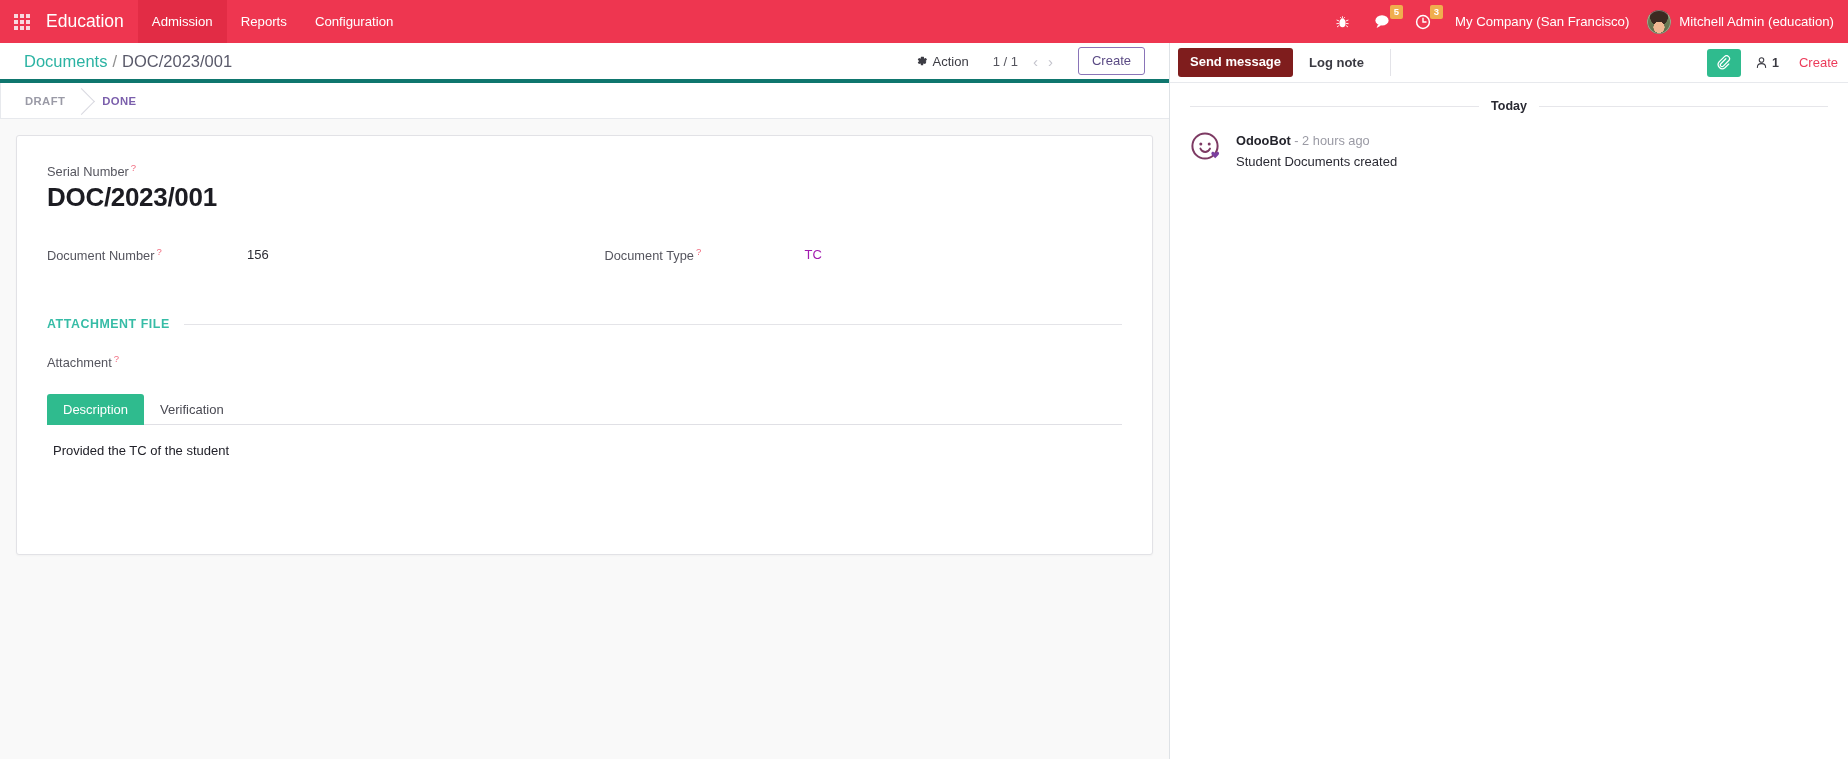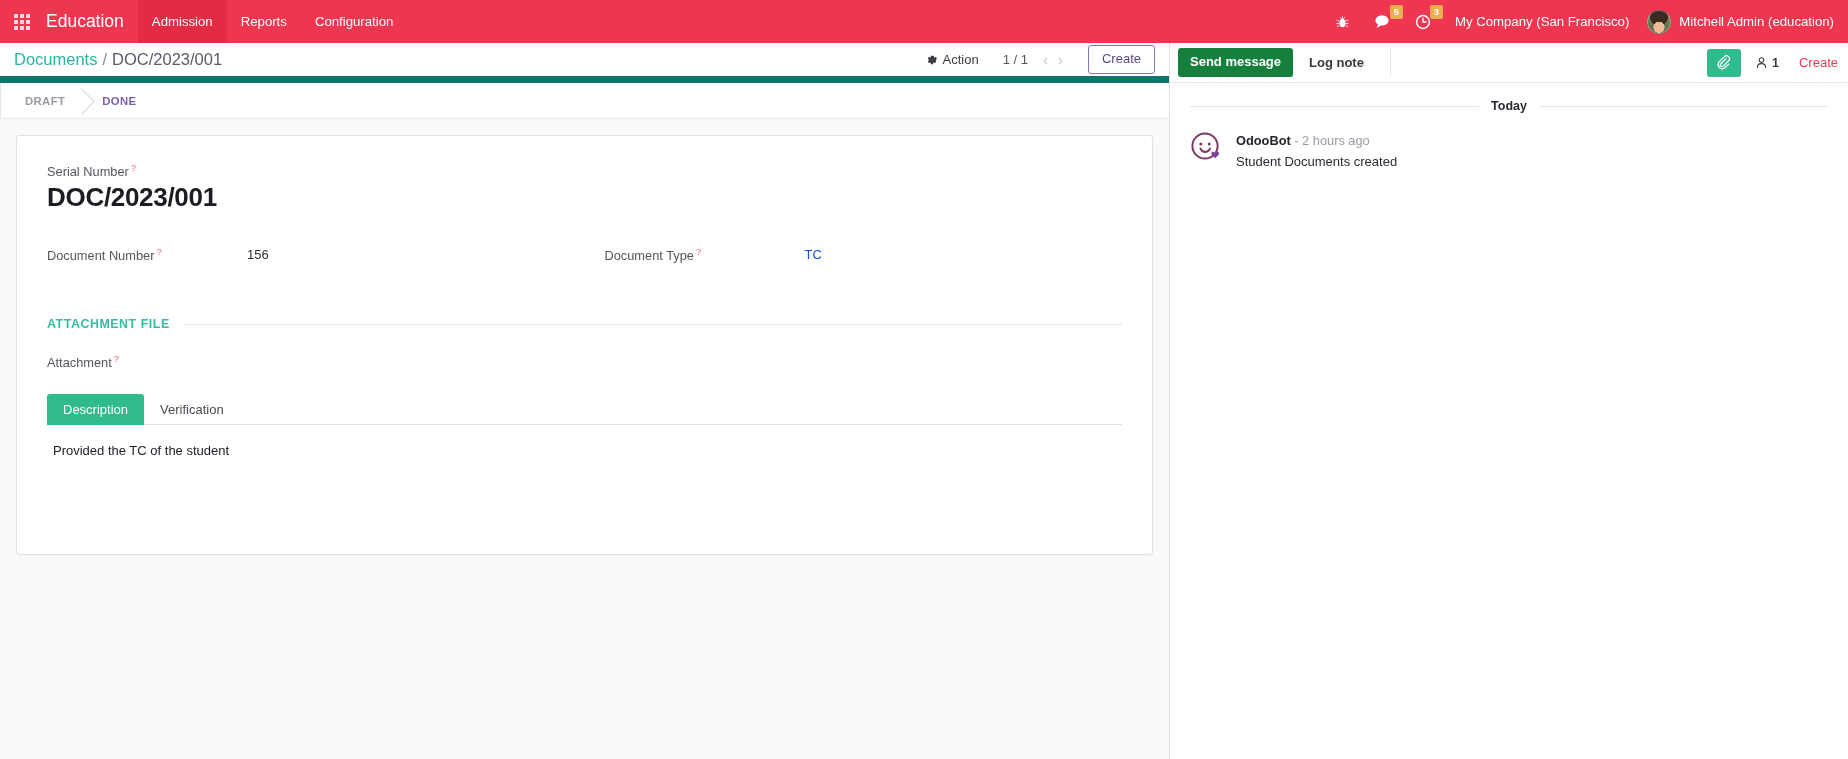--- a/index.html
+++ b/index.html
@@ -120,22 +120,22 @@
     display: flex;
     flex-direction: column;
     background: #f9f9f9;
     border-right: 1px solid #dee2e6;
   }
   .cp-bar {
     background: #ffffff;
     height: 40px;
     display: flex;
     align-items: center;
-    padding: 0 14px;
-    border-bottom: 7px solid #0f766e;
+    padding: 0 24px;
+    border-bottom: 4px solid #0f766e;
     flex: none;
   }
   .breadcrumb {
     font-size: 16.5px;
     display: flex; align-items: baseline;
     white-space: nowrap;
   }
   .bc-link { color: #2bb3a3; cursor: pointer; }
   .bc-sep { color: #8f8f8f; padding: 0 5px; }
   .bc-current { color: #5a5a6a; }
@@ -263,21 +263,21 @@
     display: flex;
     align-items: center;
     height: 30px;
   }
   .field-label { width: 200px; flex: none; }
   .field-val {
     font-size: 13px;
     color: #2b2b33;
     cursor: text;
   }
-  .field-val.link { color: #1d4ed8; cursor: pointer; }
+  .field-val.link { color: #a21caf; cursor: pointer; }
   .checkbox {
     width: 14px; height: 14px;
     border: 1px solid #b3b3bd;
     border-radius: 3px;
     background: #ffffff;
     cursor: pointer;
     display: inline-block;
   }
   .section-sep {
     margin-top: 48px;
@@ -339,21 +339,21 @@
   }
   .chatter-topbar {
     height: 40px;
     display: flex;
     align-items: center;
     border-bottom: 1px solid #e7e9ed;
     padding: 0 10px 0 8px;
     flex: none;
   }
   .send-btn {
-    background: #15803d;
+    background: #7f1d1d;
     color: #ffffff;
     font-size: 13px;
     font-weight: bold;
     border: none;
     border-radius: 3px;
     padding: 6px 12px;
     cursor: pointer;
     line-height: 1.25;
     font-family: inherit;
   }

